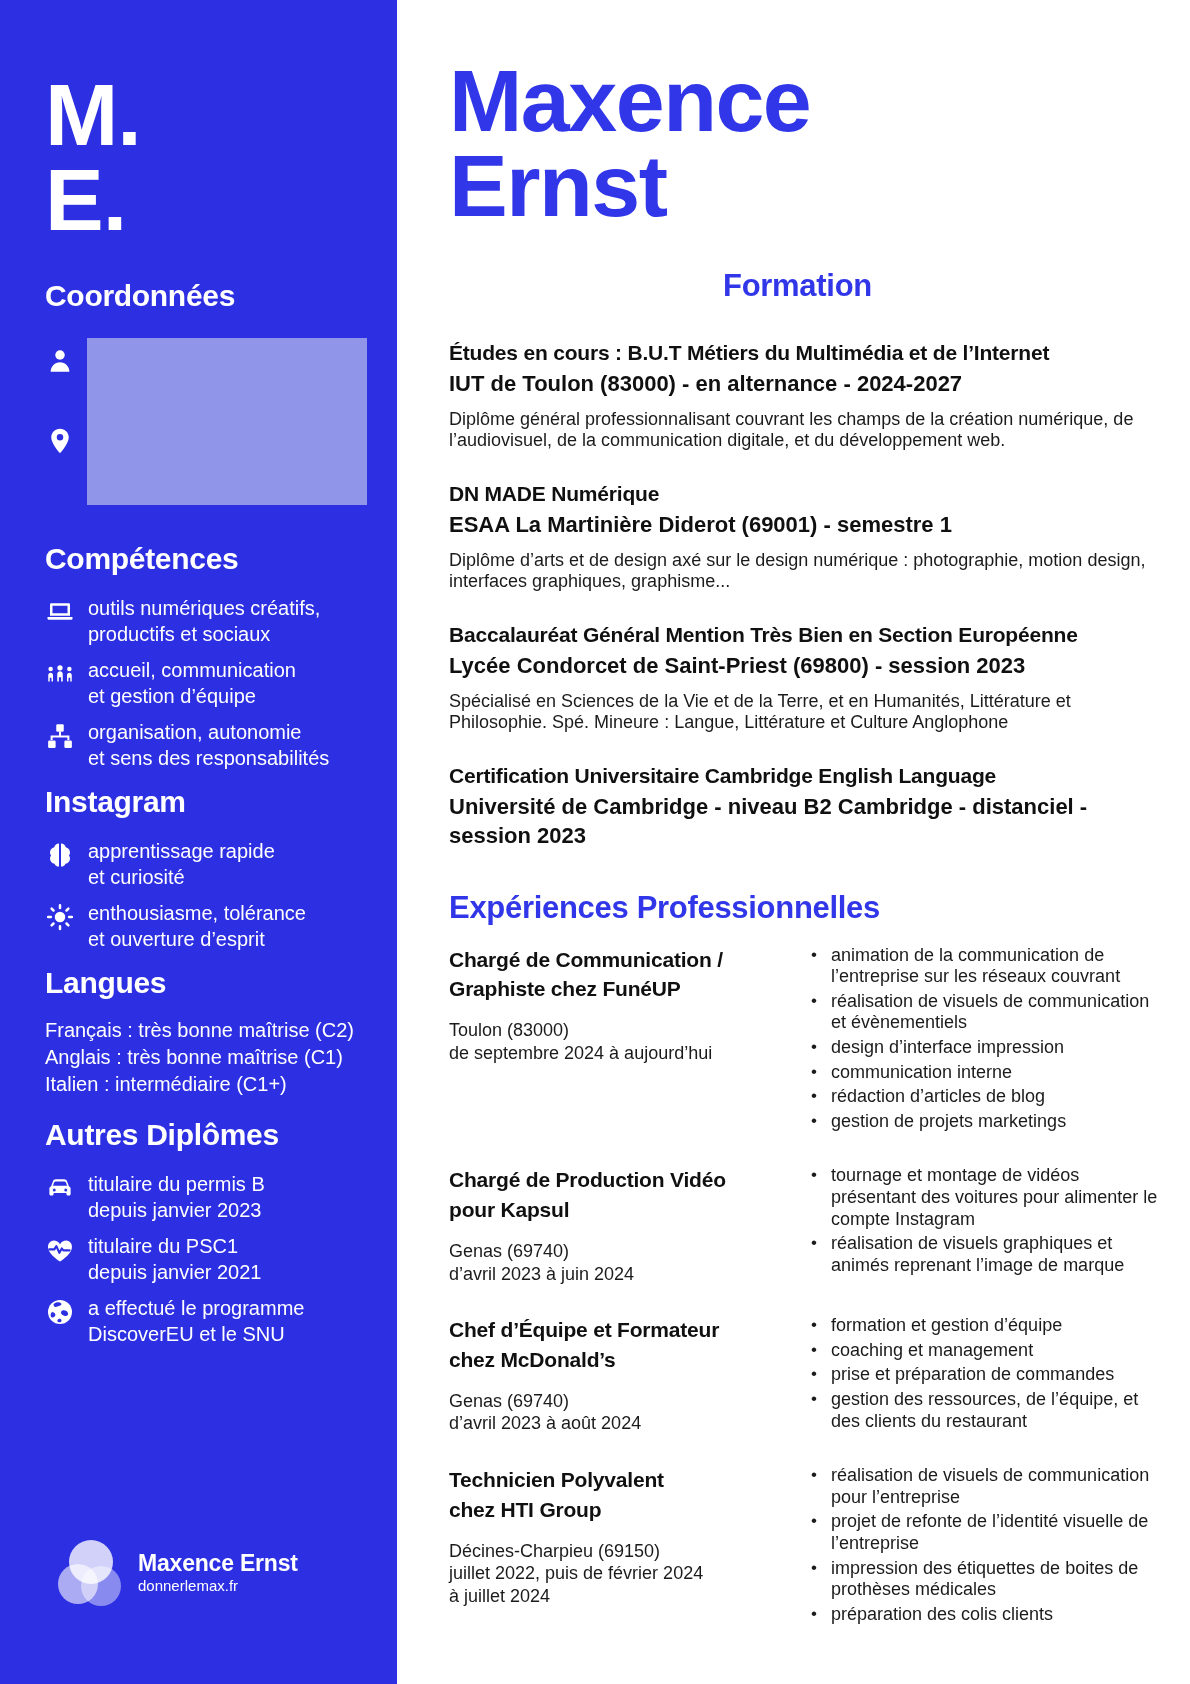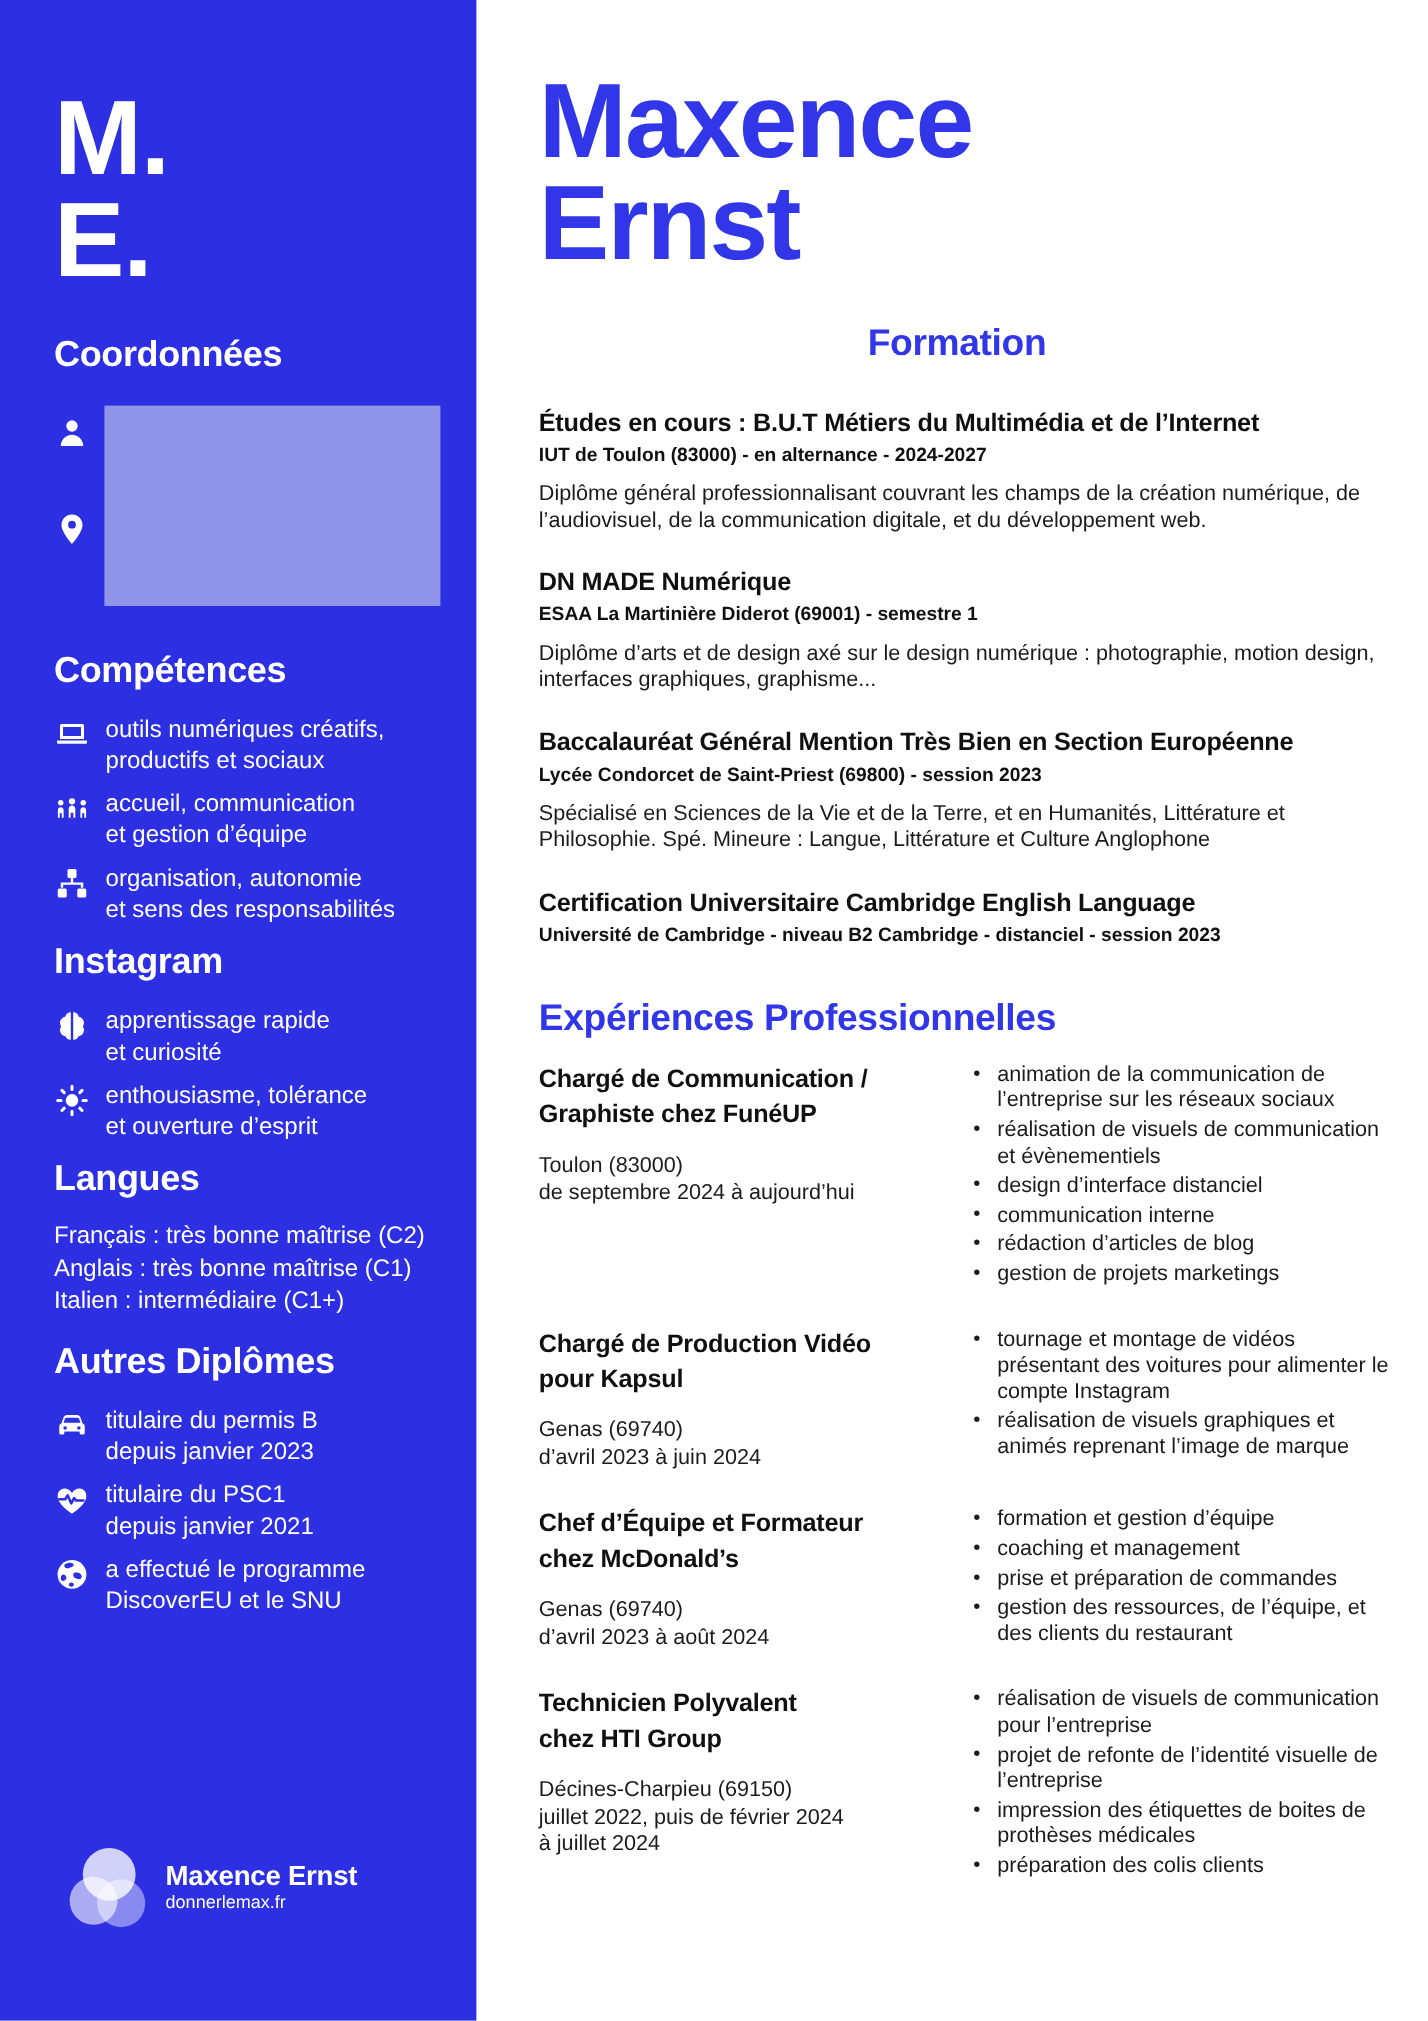--- a/index.html
+++ b/index.html
@@ -52,21 +52,21 @@
   .main{margin-left:397px;padding:58px 44px 0 52px;}
   .page-title{
     font-size:88px;font-weight:700;line-height:.97;letter-spacing:-1.5px;
     color:var(--heading);
   }
   .main-h{font-size:31px;font-weight:700;line-height:1.1;color:var(--heading);letter-spacing:-.3px;}
   .h-formation{margin-top:40px;text-align:center;}
   .formation-entries{margin-top:36px;}
   .f-entry{margin-bottom:28px;}
   .f-title{font-size:21px;font-weight:700;line-height:1.3;color:#101010;letter-spacing:-.2px;}
-  .f-sub{font-size:16px;font-weight:700;line-height:1.3;margin-top:4px;color:#101010;}
+  .f-sub{font-size:22px;font-weight:700;line-height:1.3;margin-top:4px;color:#101010;}
   .f-desc{font-size:18px;font-weight:400;line-height:1.2;margin-top:10px;max-width:700px;color:var(--text);}
   .h-xp{margin-top:40px;}
   .xp-entries{margin-top:20px;}
   .xp-entry{display:grid;grid-template-columns:322px 360px;column-gap:34px;margin-bottom:30px;}
   .xp-role{font-size:21px;font-weight:700;line-height:1.4;color:#101010;letter-spacing:-.2px;}
   .xp-loc{font-size:18px;line-height:1.25;margin-top:16px;}
   .xp-period{font-size:18px;line-height:1.25;}
   .xp-bullets{list-style:none;}
   .xp-bullets li{
     position:relative;padding-left:26px;font-size:18px;line-height:1.2;margin-bottom:3px;
@@ -233,23 +233,23 @@
   <div class="xp-entries">
 
     <article class="xp-entry">
       <div class="xp-left">
         <h3 class="xp-role pre">Chargé de Communication /
 Graphiste chez FunéUP</h3>
         <div class="xp-loc">Toulon (83000)</div>
         <div class="xp-period pre">de septembre 2024 à aujourd’hui</div>
       </div>
       <ul class="xp-bullets">
-        <li>animation de la communication de l’entreprise sur les réseaux sociaux</li>
+        <li>animation de la communication de l’entreprise sur les réseaux couvrant</li>
         <li>réalisation de visuels de communication et évènementiels</li>
-        <li>design d’interface distanciel</li>
+        <li>design d’interface impression</li>
         <li>communication interne</li>
         <li>rédaction d’articles de blog</li>
         <li>gestion de projets marketings</li>
       </ul>
     </article>
 
     <article class="xp-entry">
       <div class="xp-left">
         <h3 class="xp-role pre">Chargé de Production Vidéo
 pour Kapsul</h3>

